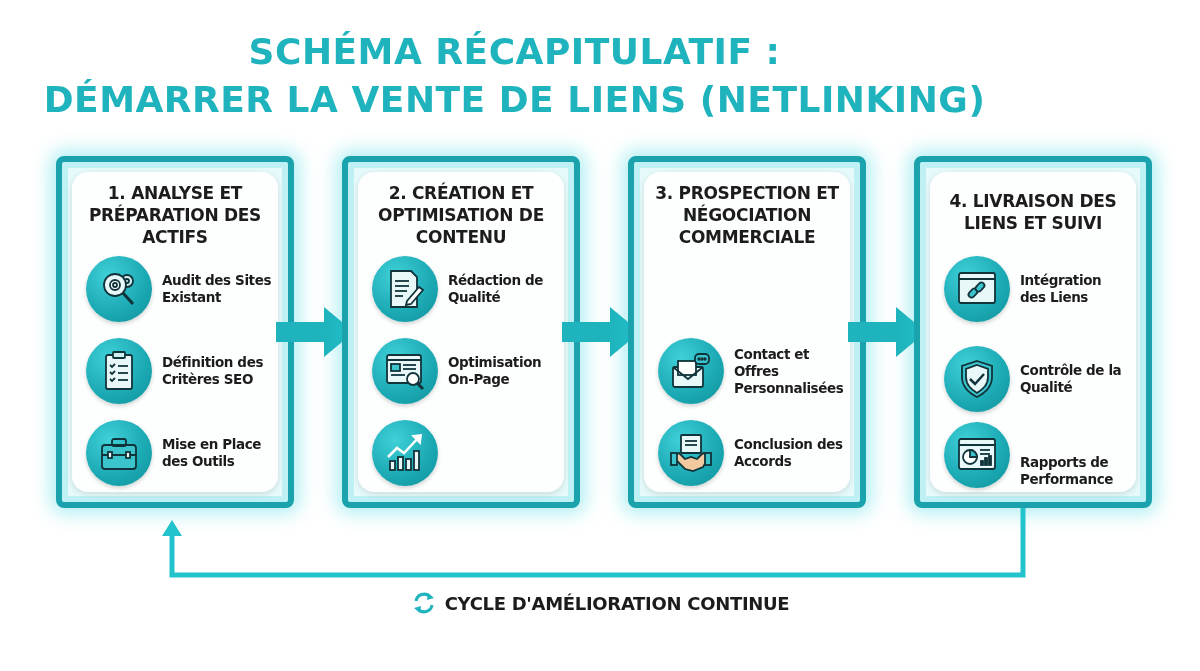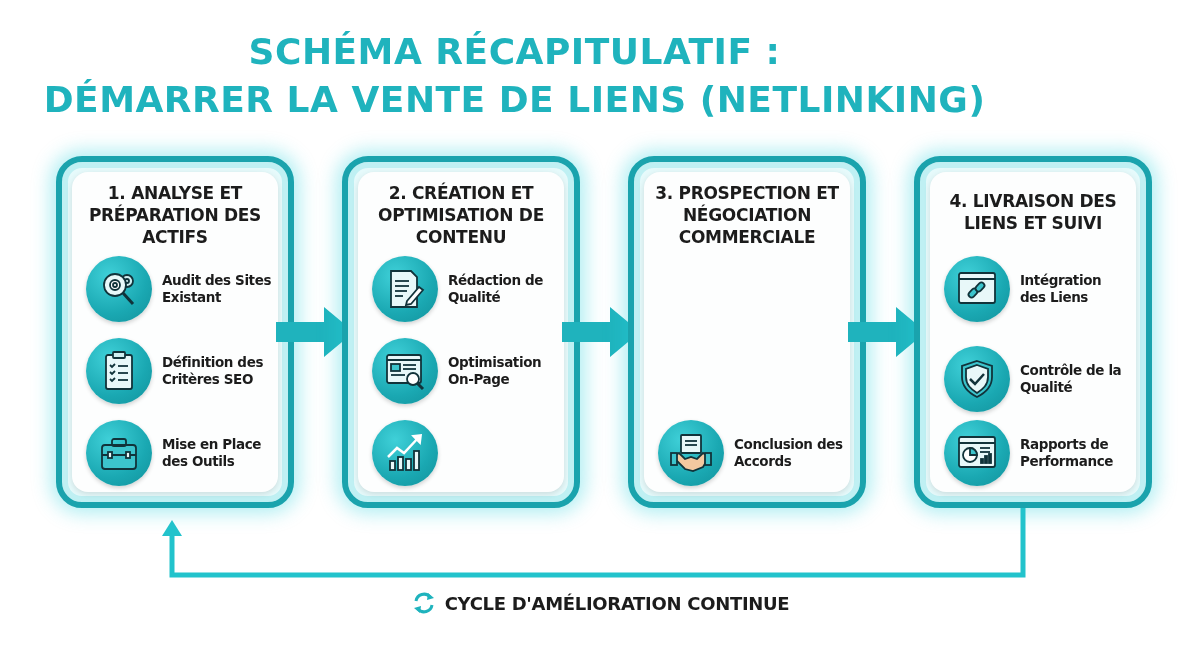--- a/index.html
+++ b/index.html
@@ -9,21 +9,21 @@
   .title {
     position: absolute; left: 0; top: 28px; width: 1029px; text-align: center;
     color: #1fb3bd; font-weight: 700; font-size: 36px; line-height: 48px; letter-spacing: 0.5px;
     font-family: "DejaVu Sans", sans-serif;
   }
   .title .l1 { display: block; }
   .title .l2 { display: block; }
 
   .card {
     position: absolute; top: 156px; width: 238px; height: 352px;
-    border: 6px solid #1aa3ad; border-radius: 26px;
+    border: 6px solid #1aa3ad; border-radius: 8px;
     background: #e6fafb;
     box-shadow: 0 0 18px 6px rgba(40, 210, 220, 0.35), inset 0 0 0 6px #bff0f3;
   }
   .card-inner {
     position: absolute; left: 10px; top: 10px; right: 10px; bottom: 10px;
     background: #fdfefe; border-radius: 16px;
     box-shadow: 0 2px 6px rgba(0,0,0,0.12);
   }
   .card-title {
     position: absolute; left: 6px; right: 6px; top: 10px;
@@ -172,20 +172,34 @@
 
 <div class="arrow" style="left:562px;">
   <svg viewBox="0 0 78 54">
       <polygon points="0,17 48,17 48,2 78,27 48,52 48,37 0,37" fill="#1fb3bd"></polygon>
     </svg>
 </div>
 
 <div class="card" style="left:628px;">
   <div class="card-inner">
     <div class="card-title">3. PROSPECTION ET NÉGOCIATION COMMERCIALE</div>
+    <div class="item" style="top:164px;">
+      <div class="icon-circle">
+        <svg viewBox="0 0 44 44" fill="none" stroke="#11333a" stroke-width="1.8">
+          <rect x="4" y="18" width="30" height="20" rx="2" fill="#e8f8f9"></rect>
+          <rect x="9" y="12" width="18" height="14" fill="#ffffff"></rect>
+          <polyline points="4,18 19,30 34,18"></polyline>
+          <rect x="26" y="5" width="14" height="10" rx="4" fill="#3cc4cc"></rect>
+          <circle cx="30" cy="10" r="0.8" fill="#11333a"></circle>
+            <circle cx="33" cy="10" r="0.8" fill="#11333a"></circle>
+            <circle cx="36" cy="10" r="0.8" fill="#11333a"></circle>
+        </svg>
+      </div>
+      <div class="item-label">Contact et Offres Personnalisées</div>
+    </div>
     <div class="item" style="top:246px;">
       <div class="icon-circle">
         <svg viewBox="0 0 44 44" fill="none" stroke="#11333a" stroke-width="1.8">
           <rect x="12" y="4" width="20" height="18" rx="1" fill="#e8f8f9"></rect>
           <line x1="16" y1="10" x2="28" y2="10"></line>
             <line x1="16" y1="14" x2="28" y2="14"></line>
           <path d="M4 26l6-4 6 6 6-2 6 2 6-6 6 4-6 10-10 4-8-2z" fill="#f3c9a0"></path>
           <rect x="2" y="22" width="6" height="12" fill="#3cc4cc"></rect>
             <rect x="36" y="22" width="6" height="12" fill="#3cc4cc"></rect>
         </svg>
@@ -218,21 +232,21 @@
     <div class="item" style="top:172px;">
       <div class="icon-circle">
         <svg viewBox="0 0 44 44" fill="none" stroke="#11333a" stroke-width="1.8">
           <path d="M22 4l15 5v11c0 10-7 16-15 20C14 36 7 30 7 20V9z" fill="#3cc4cc"></path>
           <path d="M22 8l11 4v8c0 8-5 12-11 16-6-4-11-8-11-16v-8z" fill="#e8f8f9"></path>
           <polyline points="15,22 20,27 29,17" stroke-width="2.5"></polyline>
         </svg>
       </div>
       <div class="item-label">Contrôle de la Qualité</div>
     </div>
-    <div class="item" style="top:246px;">
+    <div class="item" style="top:246px;align-items:flex-end;">
       <div class="icon-circle">
         <svg viewBox="0 0 44 44" fill="none" stroke="#11333a" stroke-width="1.8">
           <rect x="4" y="6" width="36" height="30" rx="2" fill="#e8f8f9"></rect>
           <line x1="4" y1="12" x2="40" y2="12"></line>
           <circle cx="15" cy="24" r="7" fill="#ffffff"></circle>
             <path d="M15 24V17a7 7 0 0 1 7 7z" fill="#3cc4cc"></path>
           <line x1="25" y1="17" x2="35" y2="17"></line>
             <line x1="25" y1="21" x2="35" y2="21"></line>
           <rect x="26" y="28" width="2" height="4" fill="#11333a"></rect>
             <rect x="30" y="25" width="2" height="7" fill="#11333a"></rect>

